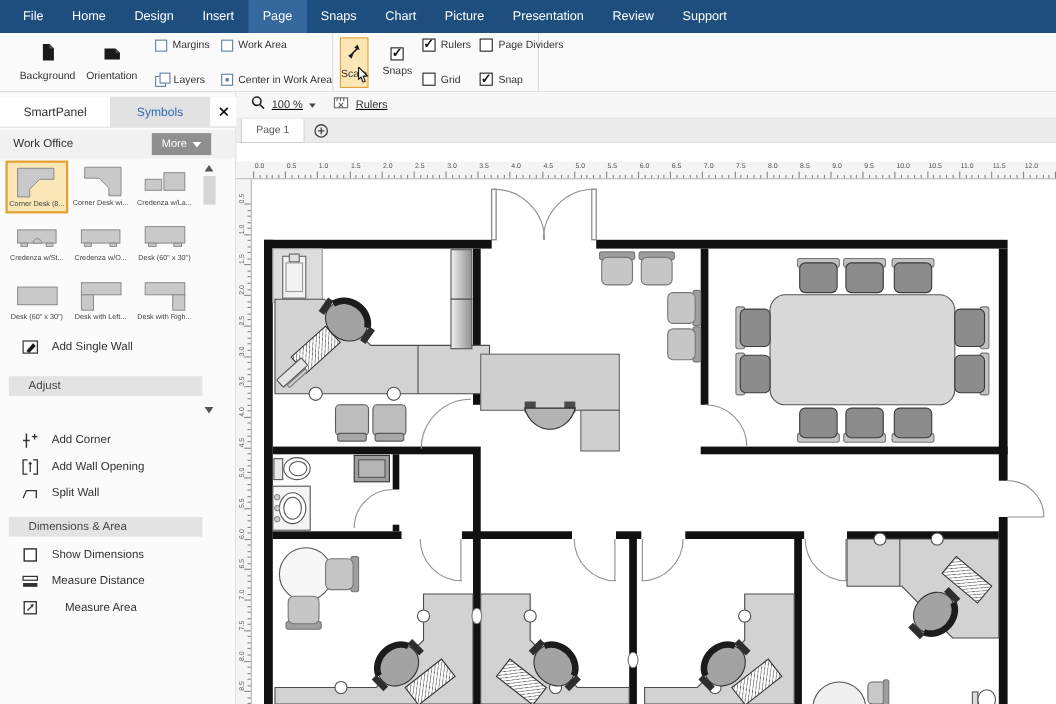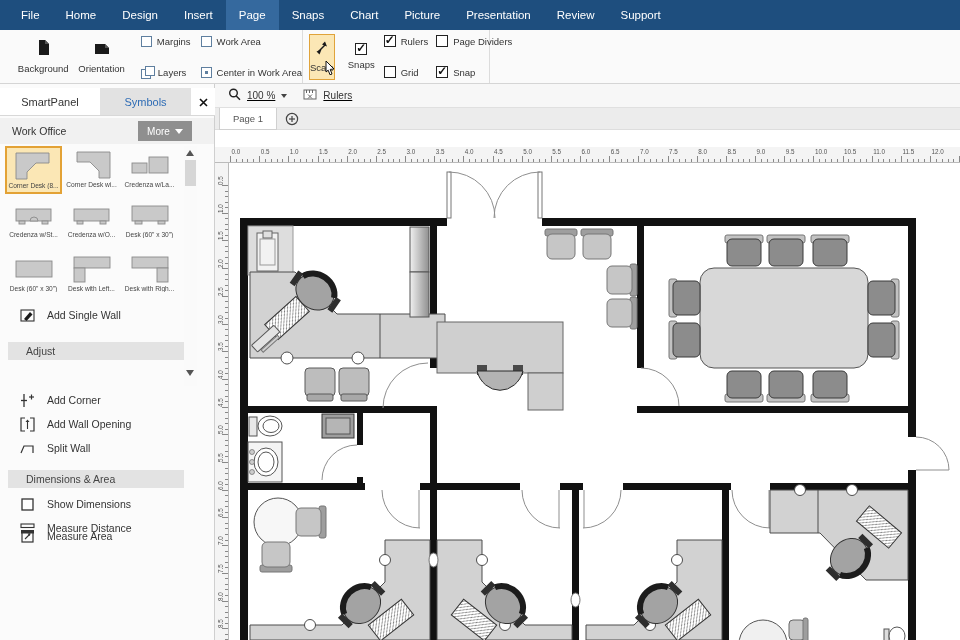--- a/index.html
+++ b/index.html
@@ -313,21 +313,21 @@
           </svg></span>
       <span class="ilabel">Show Dimensions</span>
     </div>
     <div class="pitem" style="top:432px;">
       <span class="picon"><svg width="15" height="15">
             <rect x="1" y="3" width="13" height="3.5" fill="none" stroke="#333" stroke-width="1.1"></rect>
             <rect x="1" y="9" width="13" height="3.5" fill="#333"></rect>
           </svg></span>
       <span class="ilabel">Measure Distance</span>
     </div>
-    <div class="pitem" style="top:440px;">
+    <div class="pitem" style="top:456px;gap:12px;">
       <span class="picon"><svg width="15" height="15">
             <rect x="2" y="2" width="11" height="11" fill="none" stroke="#333" stroke-width="1.2"></rect>
             <line x1="5" y1="10" x2="10" y2="5" stroke="#333" stroke-width="1.1"></line>
             <path d="M10.5,4 l-3,0.8 2.3,2.2 z" fill="#333"></path>
           </svg></span>
       <span class="ilabel">Measure Area</span>
     </div>
   </div>
 
   <div class="canvas">

